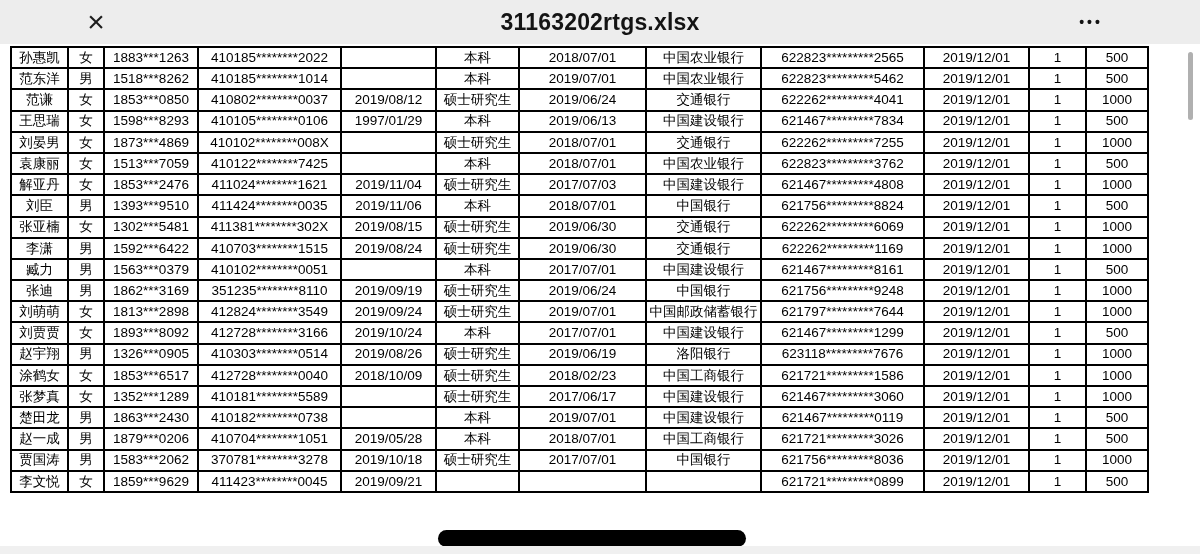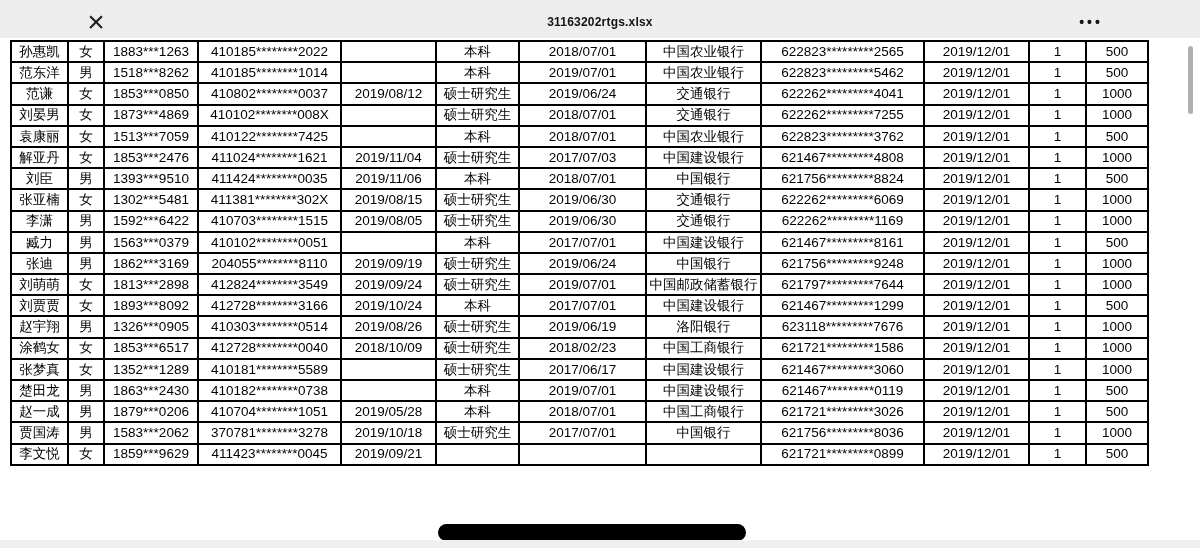--- a/index.html
+++ b/index.html
@@ -3,30 +3,30 @@
 <meta charset="utf-8">
 <style>
   * { margin:0; padding:0; box-sizing:border-box; }
   html,body { width:1200px; height:554px; overflow:hidden; background:#fff;
               font-family:"Liberation Sans", sans-serif; }
   .screen { position:relative; width:1200px; height:554px; background:#fff; }
 
   
   .titlebar { position:absolute; top:0; left:0; width:1200px; height:44px;
               background:#EDEDED; display:flex; align-items:center; justify-content:center; }
-  .title { font-size:12px; font-weight:600; color:#141414; letter-spacing:0.2px; }
+  .title { font-size:23px; font-weight:600; color:#141414; letter-spacing:0.2px; }
   .close-btn { position:absolute; left:76px; top:0; width:40px; height:44px;
                display:flex; align-items:center; justify-content:center;
                font-size:30px; font-weight:300; color:#1c1c1c; cursor:pointer; line-height:1; }
   .more-btn { position:absolute; right:88px; top:0; width:42px; height:44px;
               display:flex; align-items:center; justify-content:center; cursor:pointer; }
   .more-btn span { font-size:14px; font-weight:bold; letter-spacing:3px; color:#141414; }
 
   
-  .sheet { position:absolute; top:38px; left:0; width:1200px; height:510px;
+  .sheet { position:absolute; top:44px; left:0; width:1200px; height:510px;
            background:#fff; overflow:hidden; }
   table.grid { position:absolute; left:10px; top:2px; width:1137px;
                border-collapse:collapse; table-layout:fixed; }
   table.grid td { border:2px solid #000; height:21.2px; padding:0 1px;
                   text-align:center; vertical-align:middle;
                   font-size:13.5px; line-height:1; color:#000;
                   white-space:nowrap; overflow:hidden; }
 
   .redaction { position:absolute; left:438px; top:486px; width:308px; height:17px;
                background:#000; border-radius:9px; }
@@ -103,20 +103,34 @@
             <td>2019/08/12</td>
             <td>硕士研究生</td>
             <td>2019/06/24</td>
             <td>交通银行</td>
             <td>622262*********4041</td>
             <td>2019/12/01</td>
             <td>1</td>
             <td>1000</td>
           </tr>
           <tr>
+            <td>王思瑞</td>
+            <td>女</td>
+            <td>1598***8293</td>
+            <td>410105********0106</td>
+            <td>1997/01/29</td>
+            <td>本科</td>
+            <td>2019/06/13</td>
+            <td>中国建设银行</td>
+            <td>621467*********7834</td>
+            <td>2019/12/01</td>
+            <td>1</td>
+            <td>500</td>
+          </tr>
+          <tr>
             <td>刘晏男</td>
             <td>女</td>
             <td>1873***4869</td>
             <td>410102********008X</td>
             <td></td>
             <td>硕士研究生</td>
             <td>2018/07/01</td>
             <td>交通银行</td>
             <td>622262*********7255</td>
             <td>2019/12/01</td>
@@ -177,21 +191,21 @@
             <td>622262*********6069</td>
             <td>2019/12/01</td>
             <td>1</td>
             <td>1000</td>
           </tr>
           <tr>
             <td>李潇</td>
             <td>男</td>
             <td>1592***6422</td>
             <td>410703********1515</td>
-            <td>2019/08/05</td>
+            <td>2019/08/24</td>
             <td>硕士研究生</td>
             <td>2019/06/30</td>
             <td>交通银行</td>
             <td>622262*********1169</td>
             <td>2019/12/01</td>
             <td>1</td>
             <td>1000</td>
           </tr>
           <tr>
             <td>臧力</td>
@@ -204,21 +218,21 @@
             <td>中国建设银行</td>
             <td>621467*********8161</td>
             <td>2019/12/01</td>
             <td>1</td>
             <td>500</td>
           </tr>
           <tr>
             <td>张迪</td>
             <td>男</td>
             <td>1862***3169</td>
-            <td>204055********8110</td>
+            <td>351235********8110</td>
             <td>2019/09/19</td>
             <td>硕士研究生</td>
             <td>2019/06/24</td>
             <td>中国银行</td>
             <td>621756*********9248</td>
             <td>2019/12/01</td>
             <td>1</td>
             <td>1000</td>
           </tr>
           <tr>

